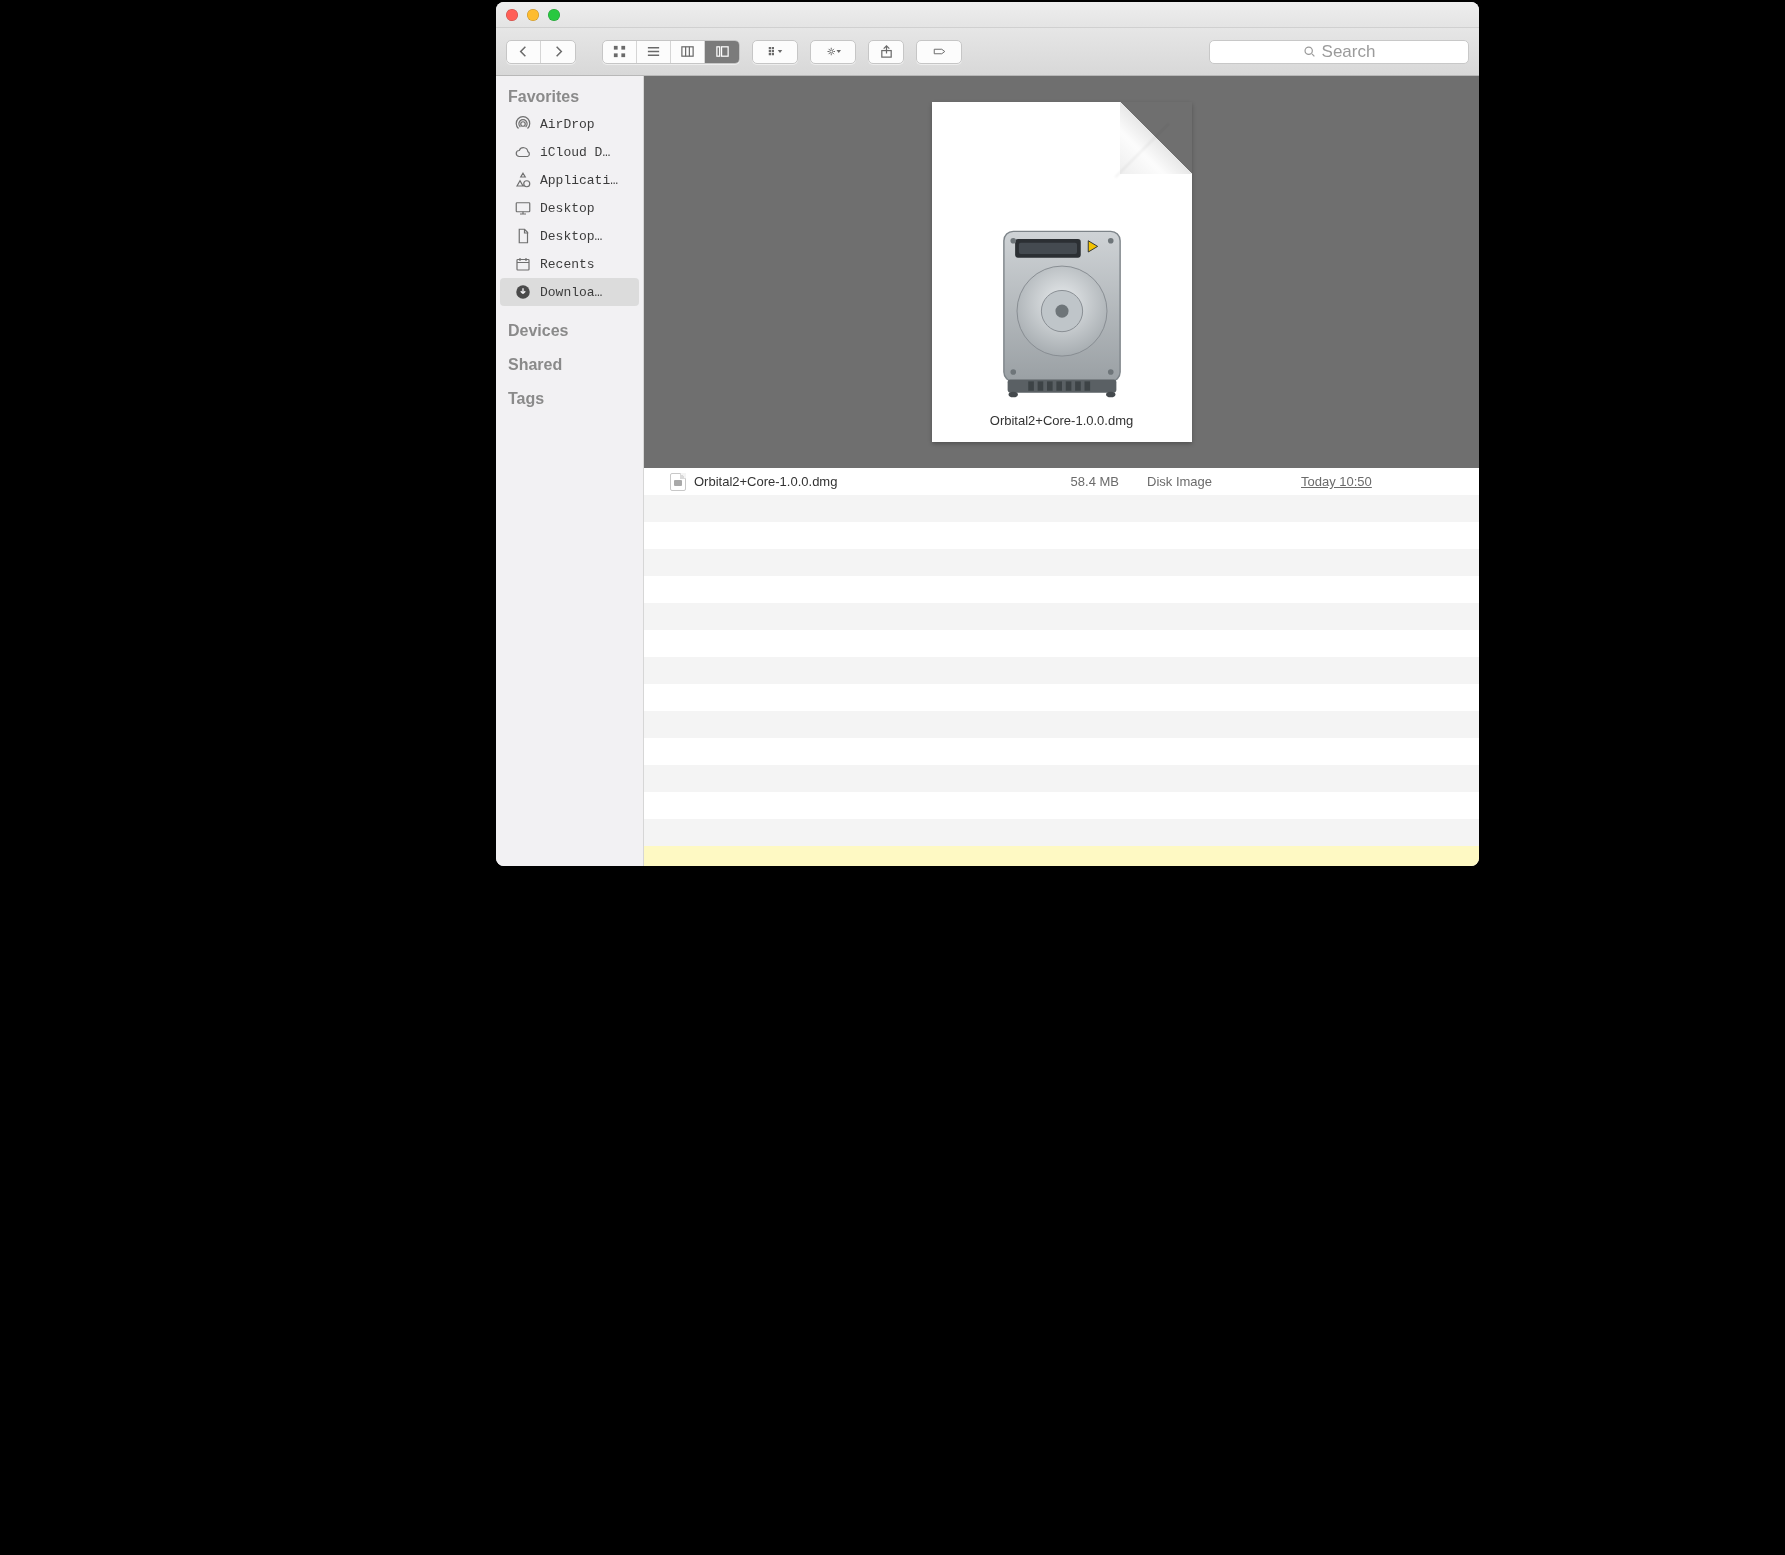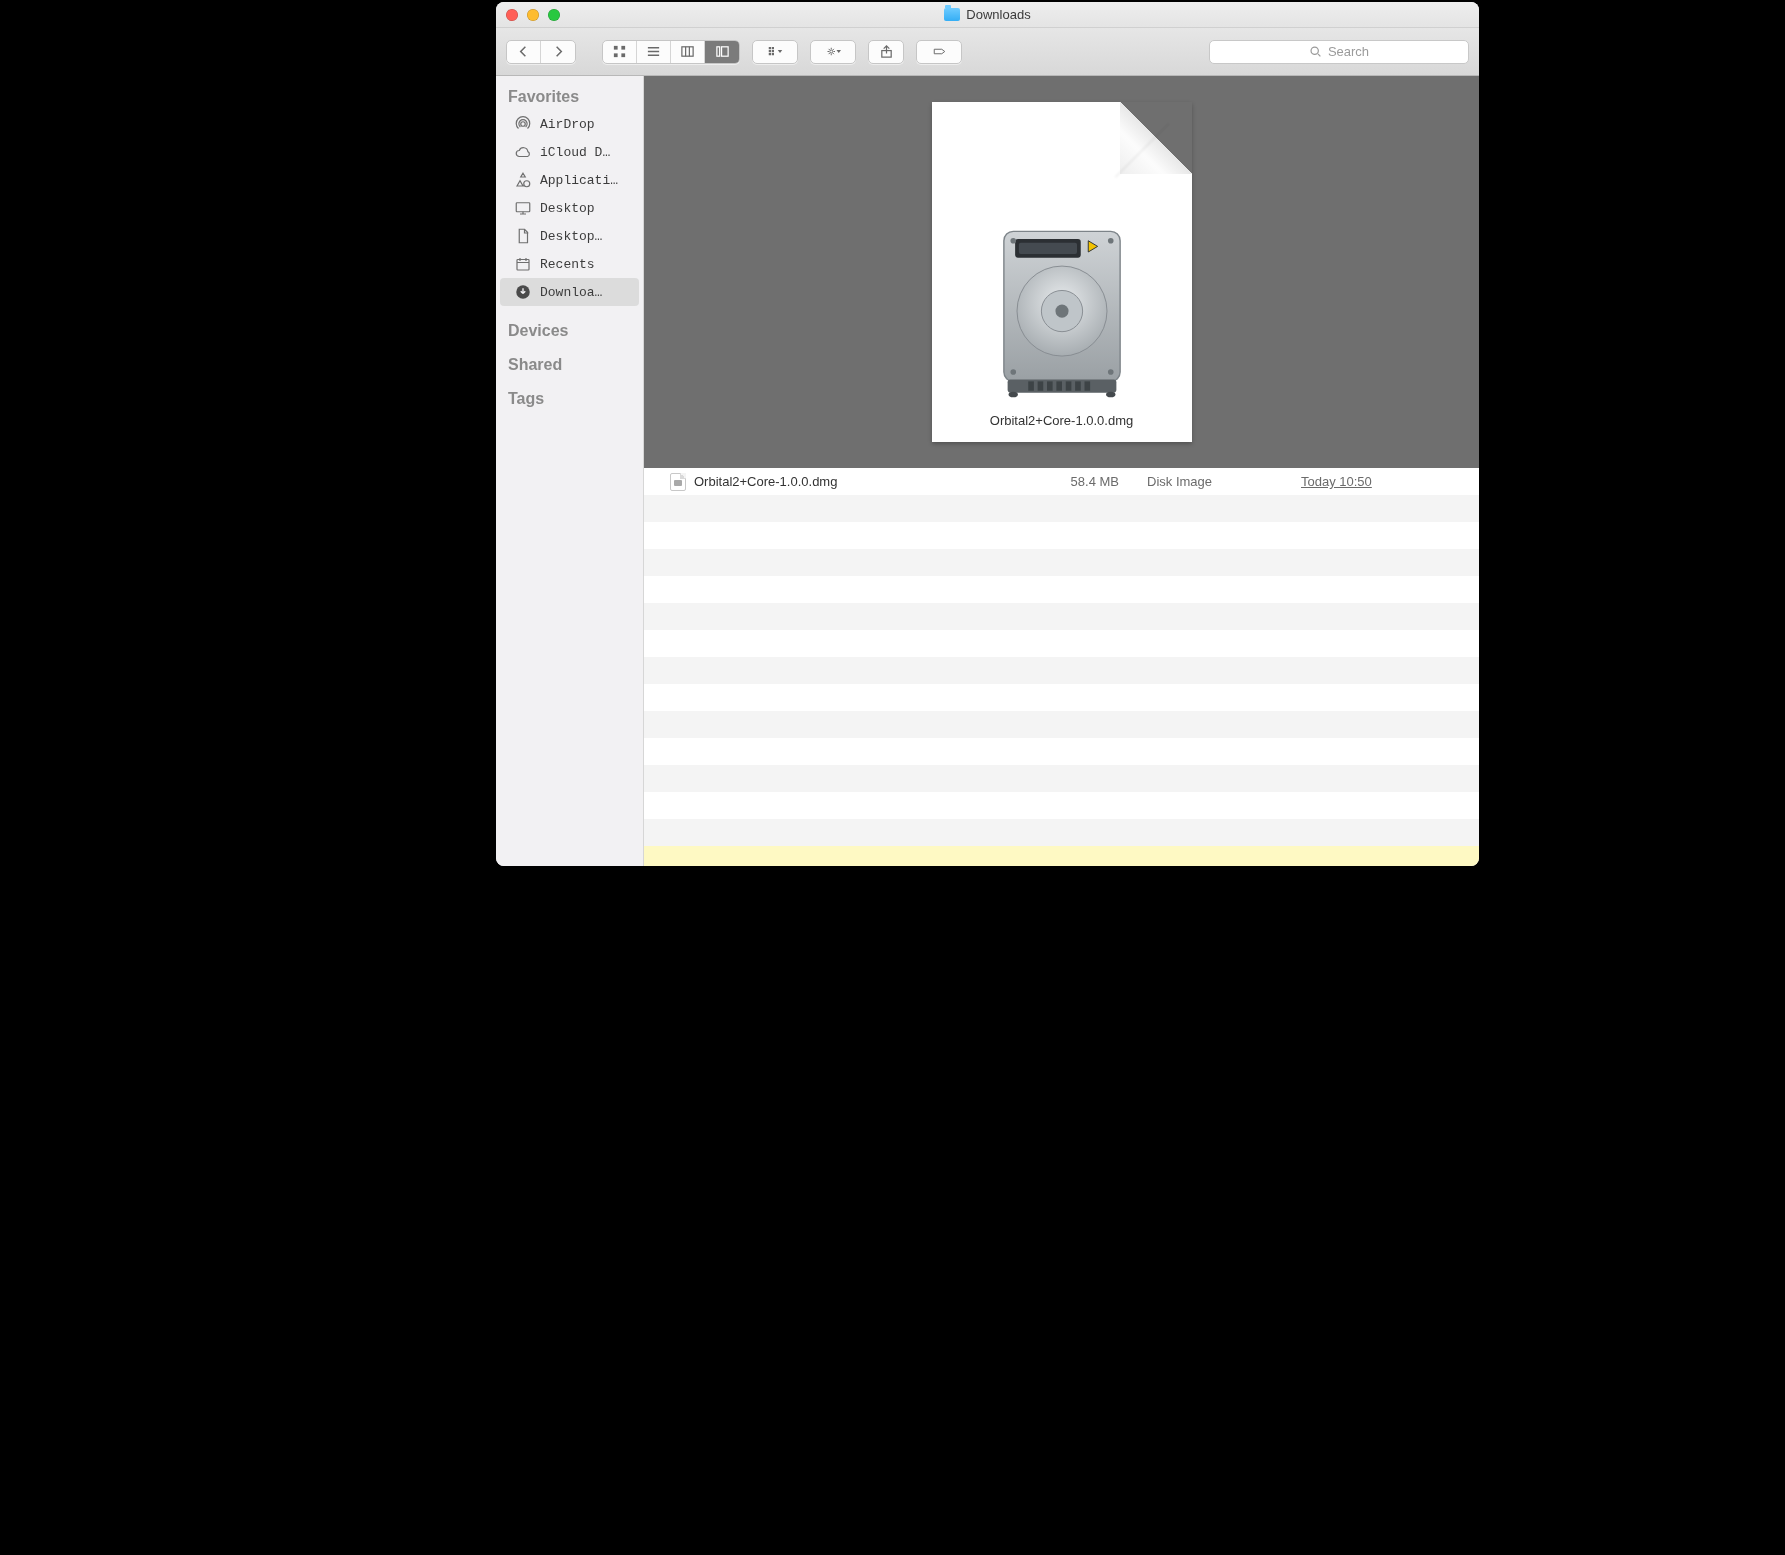--- a/index.html
+++ b/index.html
@@ -96,21 +96,21 @@
     width: 260px;
   }
   .search {
     width: 100%; height: 24px;
     border-radius: 5px;
     border: 1px solid #c8c8c8;
     background: #fff;
     display: flex; align-items: center; justify-content: center;
     gap: 6px;
     color:#9b9b9b;
-    font-size: 13px;
+    font-size: 17px;
   }
   .search svg{width:13px;height:13px;}
   .spacer-sm{width:2px;}
   
   .body {
     display: flex;
     height: 790px;
   }
   .sidebar {
     width: 148px;
@@ -219,24 +219,20 @@
 <body>
 
 <div class="wrap">
   <div class="window">
 
     <div class="titlebar">
       <div class="traffic">
         <div class="tl red"></div>
         <div class="tl yellow"></div>
         <div class="tl green"></div>
-      </div>
-      <div class="title-center">
-        <span class="title-folder-icon"></span>
-        <span>Downloads</span>
       </div>
     </div>
 
     <div class="toolbar">
       <div class="btn-group">
         <div class="btn">
           <svg viewBox="0 0 16 16">
               <path fill="none" stroke="currentColor" stroke-width="1.6" d="M10 3 5 8l5 5"></path>
             </svg>
         </div>

